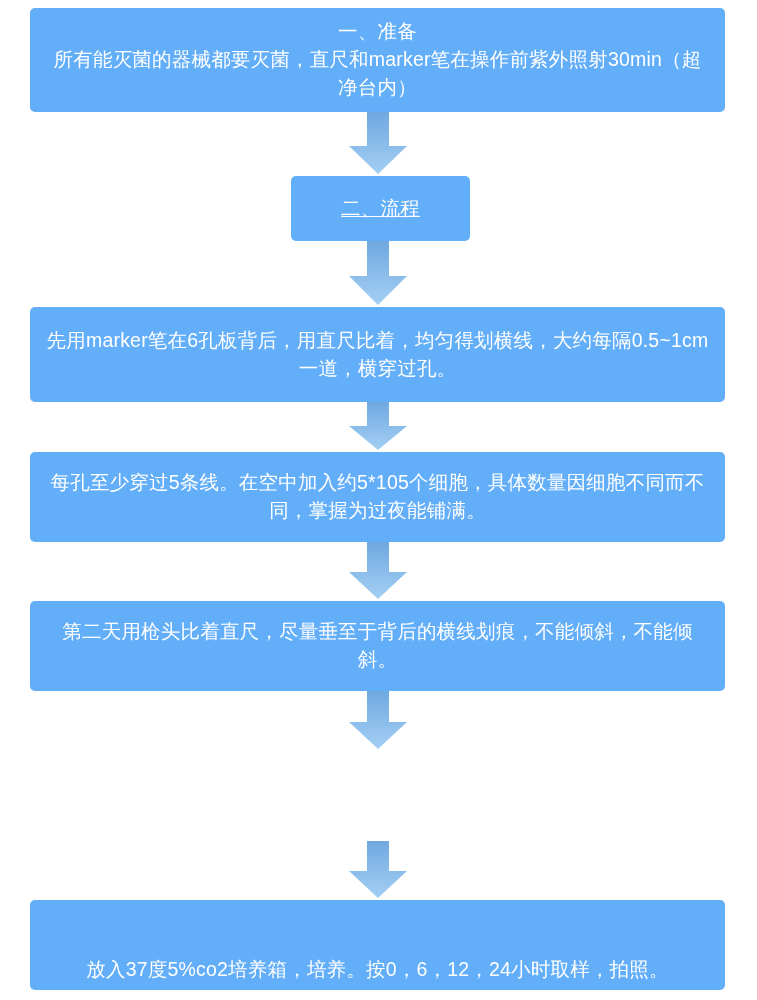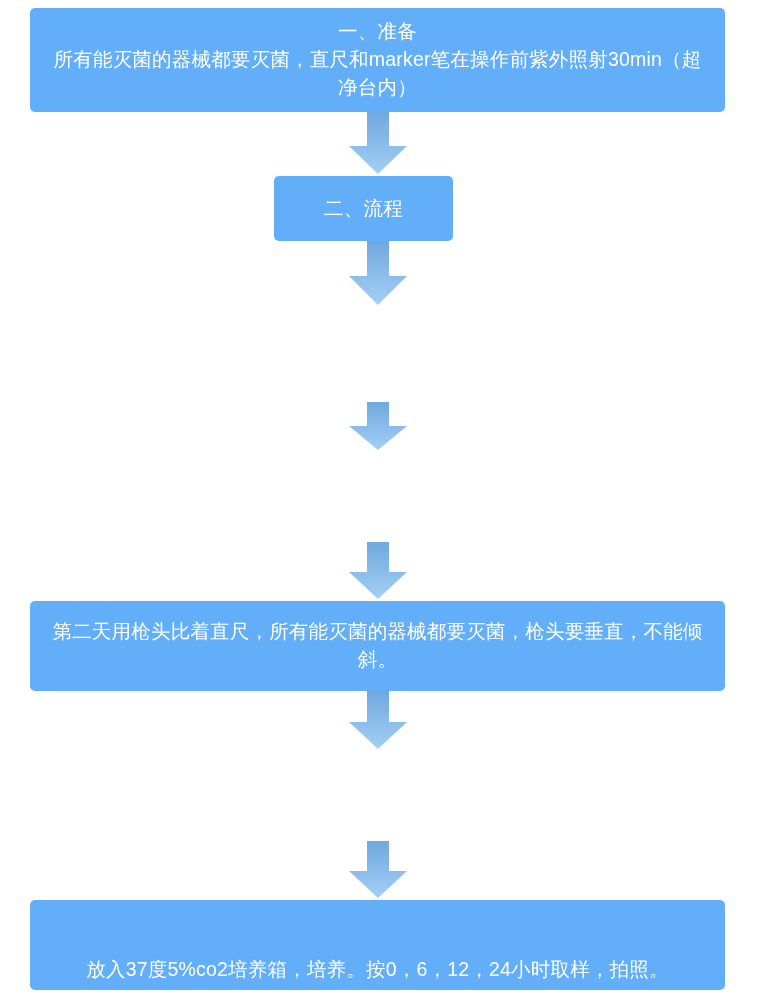--- a/index.html
+++ b/index.html
@@ -40,21 +40,21 @@
     display: block;
     width: 100%;
     white-space: pre-line;
   }
   .arrow {
     position: absolute;
     display: block;
   }
   
   #node-prepare   { left: 30px;  top: 8px;   width: 695px; height: 104px; }
-  #node-process   { left: 274px; top: 176px; width: 179px; height: 65px;  }
+  #node-process   { left: 291px; top: 176px; width: 179px; height: 65px; text-decoration: underline;  }
   #node-step1     { left: 30px;  top: 307px; width: 695px; height: 95px;  }
   #node-step2     { left: 30px;  top: 452px; width: 695px; height: 90px;  }
   #node-step3     { left: 30px;  top: 601px; width: 695px; height: 90px;  }
   #node-step4     { left: 30px;  top: 751px; width: 695px; height: 90px;  }
   #node-step5     { left: 30px;  top: 900px; width: 695px; height: 90px; align-items: flex-end;  }
   
   #arrow-1 { left: 345px; top: 112px; width: 66px; height: 64px; }
   #arrow-2 { left: 345px; top: 241px; width: 66px; height: 66px; }
   #arrow-3 { left: 345px; top: 402px; width: 66px; height: 50px; }
   #arrow-4 { left: 345px; top: 542px; width: 66px; height: 59px; }
@@ -88,44 +88,50 @@
   <svg class="arrow" id="arrow-2" viewBox="0 0 66 66" preserveAspectRatio="none">
     <defs>
       <linearGradient id="ag2" x1="0" y1="0" x2="0" y2="1">
         <stop offset="0%" stop-color="#6FA8E0"></stop>
         <stop offset="100%" stop-color="#A4CFF4"></stop>
       </linearGradient>
     </defs>
     <polygon points="22,0 44,0 44,35 62,35 33,64 4,35 22,35" fill="url(#ag2)"></polygon>
   </svg>
 
+  <div class="node" id="node-step1">
+    <span class="node-text">先用marker笔在6孔板背后，用直尺比着，均匀得划横线，大约每隔0.5~1cm一道，横穿过孔。</span>
+  </div>
 
   <svg class="arrow" id="arrow-3" viewBox="0 0 66 50" preserveAspectRatio="none">
     <defs>
       <linearGradient id="ag3" x1="0" y1="0" x2="0" y2="1">
         <stop offset="0%" stop-color="#6FA8E0"></stop>
         <stop offset="100%" stop-color="#A4CFF4"></stop>
       </linearGradient>
     </defs>
     <polygon points="22,0 44,0 44,24 62,24 33,48 4,24 22,24" fill="url(#ag3)"></polygon>
   </svg>
 
+  <div class="node" id="node-step2">
+    <span class="node-text">每孔至少穿过5条线。在空中加入约5*105个细胞，具体数量因细胞不同而不同，掌握为过夜能铺满。</span>
+  </div>
 
   <svg class="arrow" id="arrow-4" viewBox="0 0 66 59" preserveAspectRatio="none">
     <defs>
       <linearGradient id="ag4" x1="0" y1="0" x2="0" y2="1">
         <stop offset="0%" stop-color="#6FA8E0"></stop>
         <stop offset="100%" stop-color="#A4CFF4"></stop>
       </linearGradient>
     </defs>
     <polygon points="22,0 44,0 44,30 62,30 33,57 4,30 22,30" fill="url(#ag4)"></polygon>
   </svg>
 
   <div class="node" id="node-step3">
-    <span class="node-text">第二天用枪头比着直尺，所有能灭菌的器械都要灭菌，枪头要垂直，不能倾斜。</span>
+    <span class="node-text">第二天用枪头比着直尺，尽量垂至于背后的横线划痕，不能倾斜，不能倾斜。</span>
   </div>
 
   <svg class="arrow" id="arrow-5" viewBox="0 0 66 60" preserveAspectRatio="none">
     <defs>
       <linearGradient id="ag5" x1="0" y1="0" x2="0" y2="1">
         <stop offset="0%" stop-color="#6FA8E0"></stop>
         <stop offset="100%" stop-color="#A4CFF4"></stop>
       </linearGradient>
     </defs>
     <polygon points="22,0 44,0 44,31 62,31 33,58 4,31 22,31" fill="url(#ag5)"></polygon>

